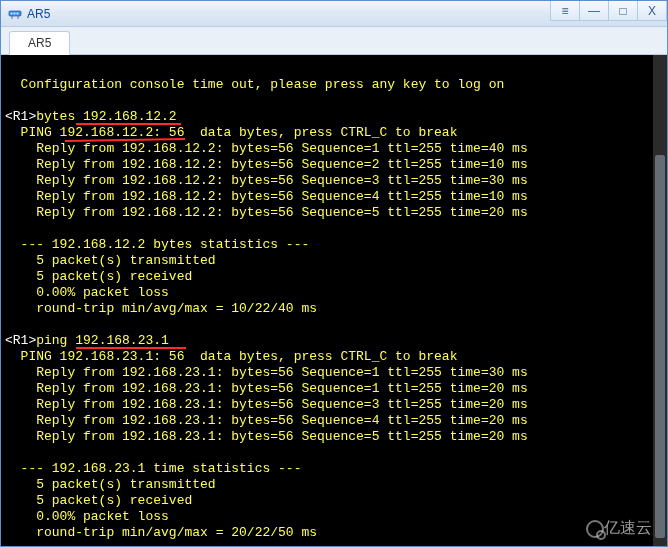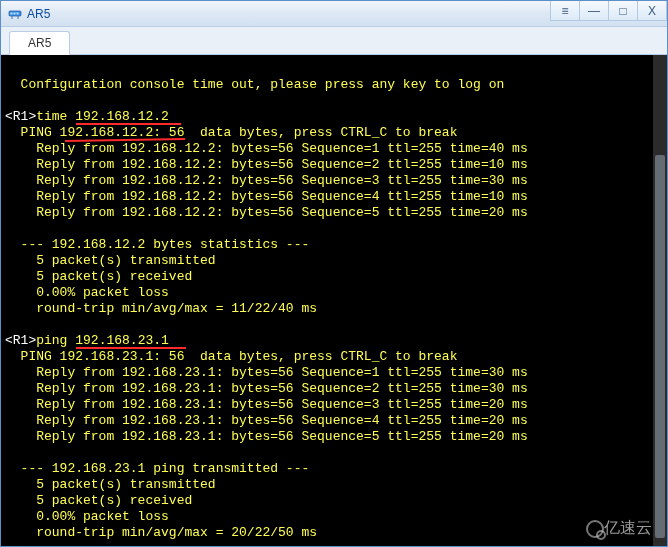--- a/index.html
+++ b/index.html
@@ -193,43 +193,43 @@
   <div class="tabstrip">
     <div class="tab">
       <span>AR5</span>
     </div>
   </div>
 
   <div class="term-wrap">
     <div class="term">
 <span class="r-yellow">  Configuration console time out, please press any key to log on</span>
 
-<span class="r-white">&lt;R1&gt;</span><span class="r-yellow">time 192.168.12.2</span>
+<span class="r-white">&lt;R1&gt;</span><span class="r-yellow">bytes 192.168.12.2</span>
 <span class="r-yellow">  PING 192.168.12.2: 56  data bytes, press CTRL_C to break</span>
 <span class="r-yellow">    Reply from 192.168.12.2: bytes=56 Sequence=1 ttl=255 time=40 ms</span>
 <span class="r-yellow">    Reply from 192.168.12.2: bytes=56 Sequence=2 ttl=255 time=10 ms</span>
 <span class="r-yellow">    Reply from 192.168.12.2: bytes=56 Sequence=3 ttl=255 time=30 ms</span>
 <span class="r-yellow">    Reply from 192.168.12.2: bytes=56 Sequence=4 ttl=255 time=10 ms</span>
 <span class="r-yellow">    Reply from 192.168.12.2: bytes=56 Sequence=5 ttl=255 time=20 ms</span>
 
 <span class="r-yellow">  --- 192.168.12.2 bytes statistics ---</span>
 <span class="r-yellow">    5 packet(s) transmitted</span>
 <span class="r-yellow">    5 packet(s) received</span>
 <span class="r-yellow">    0.00% packet loss</span>
-<span class="r-yellow">    round-trip min/avg/max = 11/22/40 ms</span>
+<span class="r-yellow">    round-trip min/avg/max = 10/22/40 ms</span>
 
 <span class="r-white">&lt;R1&gt;</span><span class="r-yellow">ping 192.168.23.1</span>
 <span class="r-yellow">  PING 192.168.23.1: 56  data bytes, press CTRL_C to break</span>
 <span class="r-yellow">    Reply from 192.168.23.1: bytes=56 Sequence=1 ttl=255 time=30 ms</span>
-<span class="r-yellow">    Reply from 192.168.23.1: bytes=56 Sequence=2 ttl=255 time=30 ms</span>
+<span class="r-yellow">    Reply from 192.168.23.1: bytes=56 Sequence=1 ttl=255 time=20 ms</span>
 <span class="r-yellow">    Reply from 192.168.23.1: bytes=56 Sequence=3 ttl=255 time=20 ms</span>
 <span class="r-yellow">    Reply from 192.168.23.1: bytes=56 Sequence=4 ttl=255 time=20 ms</span>
 <span class="r-yellow">    Reply from 192.168.23.1: bytes=56 Sequence=5 ttl=255 time=20 ms</span>
 
-<span class="r-yellow">  --- 192.168.23.1 ping transmitted ---</span>
+<span class="r-yellow">  --- 192.168.23.1 time statistics ---</span>
 <span class="r-yellow">    5 packet(s) transmitted</span>
 <span class="r-yellow">    5 packet(s) received</span>
 <span class="r-yellow">    0.00% packet loss</span>
 <span class="r-yellow">    round-trip min/avg/max = 20/22/50 ms</span>
 </div>
 
     <div class="underline-red ul1"></div>
     <div class="underline-red ul2"></div>
     <div class="underline-red ul3"></div>
 

